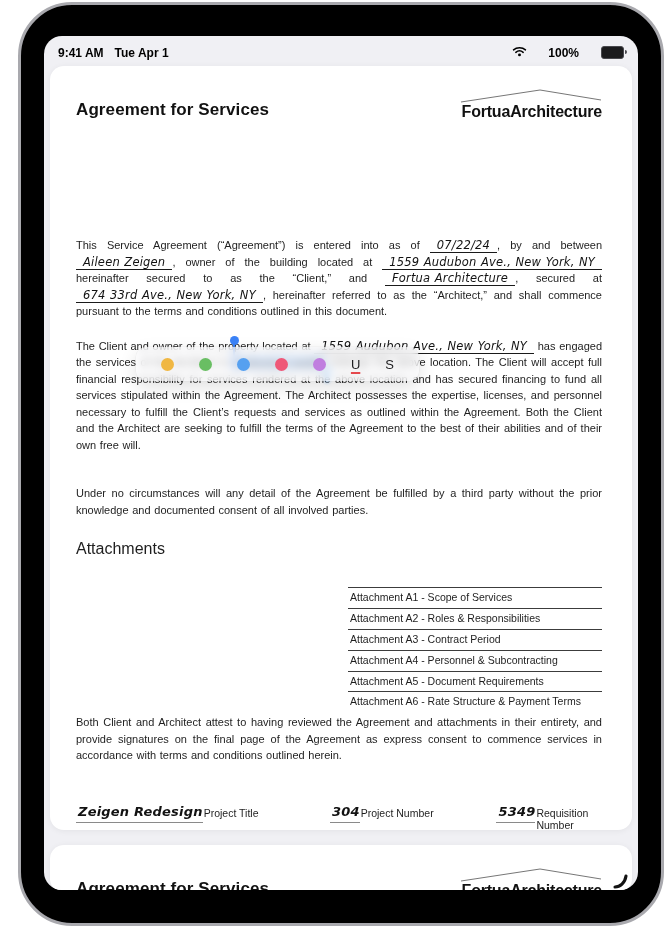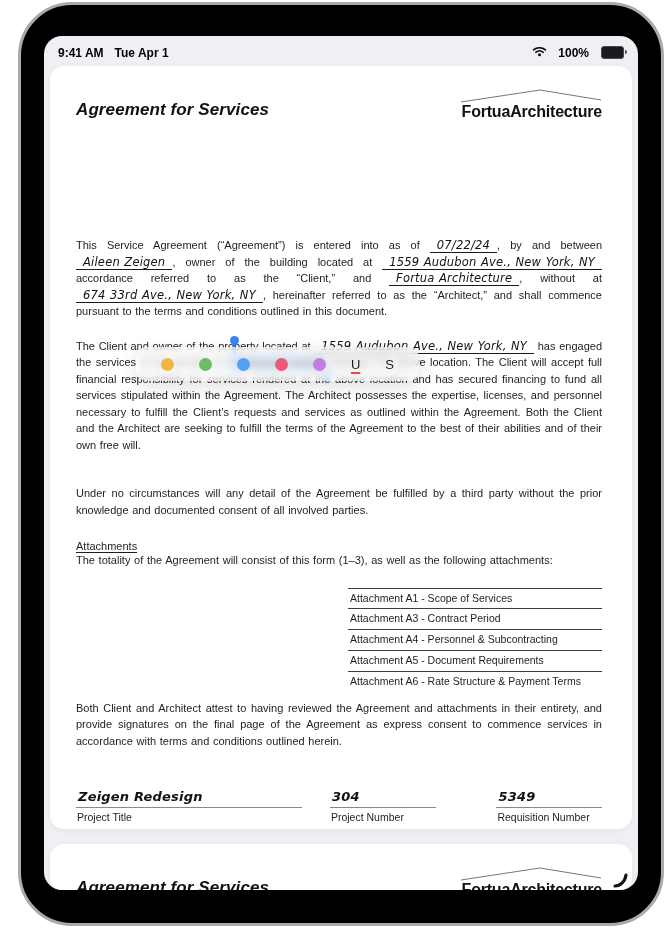--- a/index.html
+++ b/index.html
@@ -17,55 +17,55 @@
     position:absolute;left:23px;top:31px;right:23px;bottom:33px;
     background:#f0f0f4;border-radius:18px;overflow:hidden;
     display:flex;flex-direction:column;
   }
   
   .statusbar{
     flex:0 0 26px;display:flex;align-items:center;justify-content:space-between;
     padding:4px 14px 0;font-size:12px;font-weight:600;color:#000;
   }
   .sb-left{display:flex;gap:11px;align-items:center;}
-  .sb-right{display:flex;gap:11px;align-items:flex-start;}
+  .sb-right{display:flex;gap:21px;align-items:flex-start;}
   .batt{width:21px;height:10.5px;border:1px solid #48484d;border-radius:3px;
     background:#1b1b1d;position:relative;margin-left:1px;}
   .batt::after{content:"";position:absolute;right:-3.5px;top:2.5px;width:2px;height:4px;
     background:#48484d;border-radius:0 2px 2px 0;}
   
   .page{background:#fff;margin:0 6px;box-shadow:0 1px 6px rgba(0,0,0,0.06);
     box-sizing:border-box;padding:0 30px 0 26px;position:relative;}
   .page1{height:764px;border-radius:14px;}
   .page2{margin-top:15px;flex:1;min-height:46px;border-radius:14px 14px 12px 12px;}
   .doc-header{display:flex;justify-content:space-between;align-items:flex-end;
     margin-top:12px;height:42px;}
-  .doc-title{font-size:17px;font-weight:700;letter-spacing:0.1px;color:#111;font-style:italic;}
+  .doc-title{font-size:17px;font-weight:700;letter-spacing:0.1px;color:#111;}
   .logo{text-align:right;line-height:1;}
   .logo svg{display:block;margin:0 0 1px auto;}
   .logo-text{font-size:16px;font-weight:600;letter-spacing:-0.2px;color:#111;white-space:nowrap;}
   
   .para{font-size:11px;line-height:16.5px;text-align:justify;color:#1e1e1e;
     margin:0;word-spacing:0.6px;}
   .p1{margin-top:117px;}
   .p2{margin-top:18px;}
   .p3{margin-top:32px;}
-  .closing{margin-top:8px;}
+  .closing{margin-top:2px;}
   .hw{font-family:"DejaVu Sans",sans-serif;font-style:italic;font-weight:400;
     font-size:11.5px;line-height:11px;display:inline-block;white-space:nowrap;
     padding:0 7px 1px;border-bottom:1.2px solid #1a1a1a;letter-spacing:0.2px;color:#121212;}
   
-  .attach-heading{font-size:11px;color:#1e1e1e;margin-top:22px;
-    text-decoration:underline;text-underline-offset:2px;}
-  .attach-table{width:254px;margin:19px 0 0 auto;}
+  .attach-heading{font-size:16px;color:#1e1e1e;margin-top:22px;
+    text-underline-offset:2px;}
+  .attach-table{width:254px;margin:29px 0 0 auto;}
   .attach-row{border-top:1.1px solid #3c3c3c;font-size:10.5px;color:#1e1e1e;
     padding:3px 0 4px 2px;height:12.9px;box-sizing:content-box;}
   
   .sig-row{display:flex;margin-top:40px;}
-  .sig-field{display:flex;flex-direction:column;}
+  .sig-field{display:flex;}
   .sig-f1{width:244px;margin-right:28px;}
   .sig-f2{width:115px;margin-right:23px;}
   .sig-f3{width:114px;margin-left:37px;}
   .sig-value{font-family:"DejaVu Sans",sans-serif;font-style:italic;font-weight:700;
     font-size:13px;color:#121212;border-bottom:1px solid #8a8a8a;
     padding:0 0 3px 2px;height:15px;letter-spacing:0.2px;white-space:nowrap;}
   .sig-label{font-size:10.5px;color:#1e1e1e;padding:3px 0 0 1px;}
   
   .sel-wrap{position:relative;white-space:nowrap;}
   .selected{background:var(--sel,#b5d3f9);text-decoration:line-through;
@@ -126,40 +126,40 @@
           </svg>
           <span class="logo-text">FortuaArchitecture</span>
         </span>
       </div>
 
       <p class="para p1">
         <span>This Service Agreement (“Agreement”) is entered into as of</span>
         <span class="hw">07/22/24</span><span>, by and between</span>
         <span class="hw">Aileen Zeigen</span><span>, owner of the building located at</span>
         <span class="hw">1559 Audubon Ave., New York, NY</span>
-        <span>accordance referred to as the “Client,” and</span>
-        <span class="hw">Fortua Architecture</span><span>, without at</span>
+        <span>hereinafter secured to as the “Client,” and</span>
+        <span class="hw">Fortua Architecture</span><span>, secured at</span>
         <span class="hw">674 33rd Ave., New York, NY</span><span>, hereinafter referred to as the “Architect,” and shall commence pursuant to the terms and conditions outlined in this document.</span>
       </p>
 
       <p class="para p2">
         <span>The Client and owner of the property located at</span>
         <span class="hw">1559 Audubon Ave., New York, NY</span>
         <span>has engaged the services of the Architect to</span>
         <span class="sel-wrap"><span class="selected">restructure and/or</span><span class="handle-start"></span><span class="handle-end"></span></span>
         <span>redesign the above location. The Client will accept full financial responsibility for services rendered at the above location and has secured financing to fund all services stipulated within the Agreement. The Architect possesses the expertise, licenses, and personnel necessary to fulfill the Client’s requests and services as outlined within the Agreement. Both the Client and the Architect are seeking to fulfill the terms of the Agreement to the best of their abilities and of their own free will.</span>
       </p>
 
       <p class="para p3">Under no circumstances will any detail of the Agreement be fulfilled by a third party without the prior knowledge and documented consent of all involved parties.</p>
 
       <div class="attach-heading">Attachments</div>
-      <p class="para">The totality of the Agreement will consist of this form (1–3), as well as the following attachments:</p>
 
       <div class="attach-table">
         <div class="attach-row">Attachment A1 - Scope of Services</div>
+        <div class="attach-row">Attachment A2 - Roles &amp; Responsibilities</div>
         <div class="attach-row">Attachment A3 - Contract Period</div>
         <div class="attach-row">Attachment A4 - Personnel &amp; Subcontracting</div>
         <div class="attach-row">Attachment A5 - Document Requirements</div>
         <div class="attach-row">Attachment A6 - Rate Structure &amp; Payment Terms</div>
       </div>
 
       <p class="para closing">Both Client and Architect attest to having reviewed the Agreement and attachments in their entirety, and provide signatures on the final page of the Agreement as express consent to commence services in accordance with terms and conditions outlined herein.</p>
 
       <div class="sig-row">
         <div class="sig-field sig-f1">

